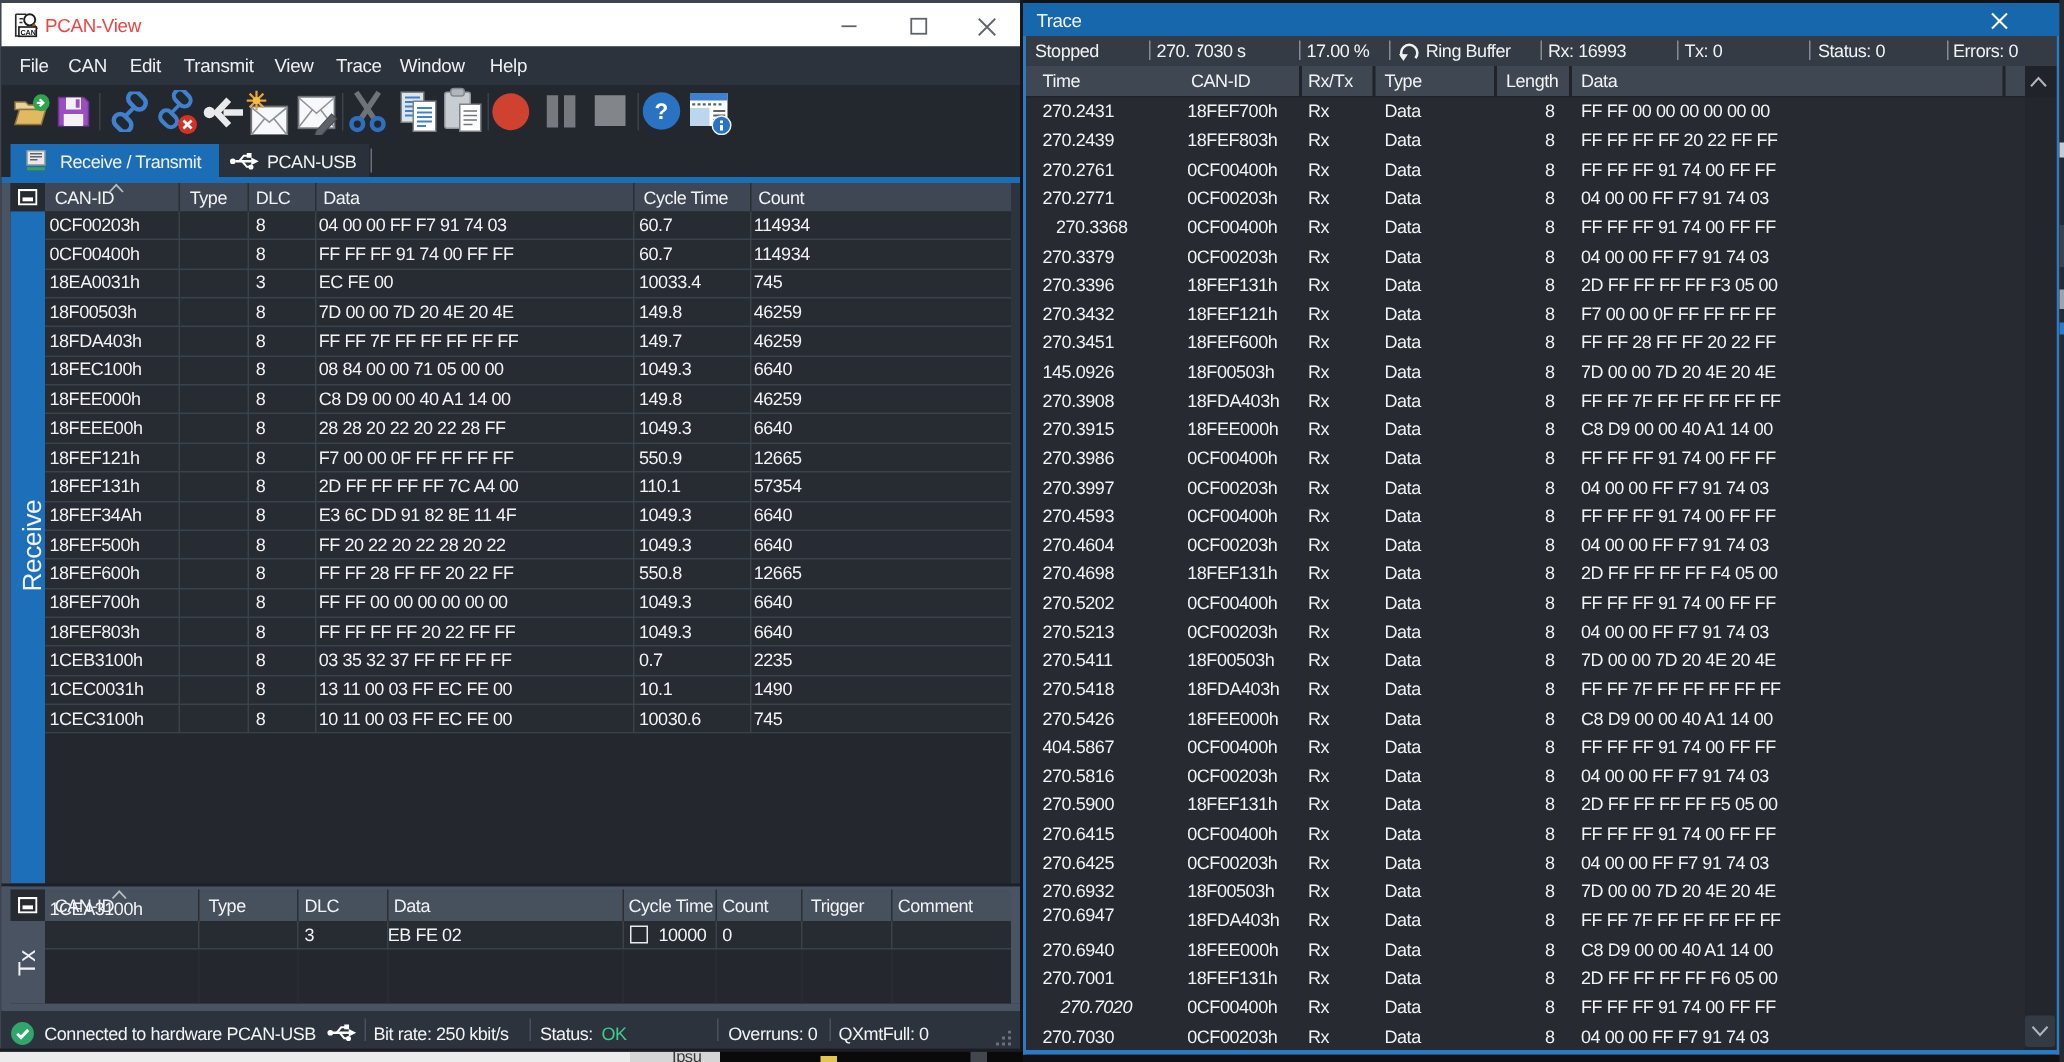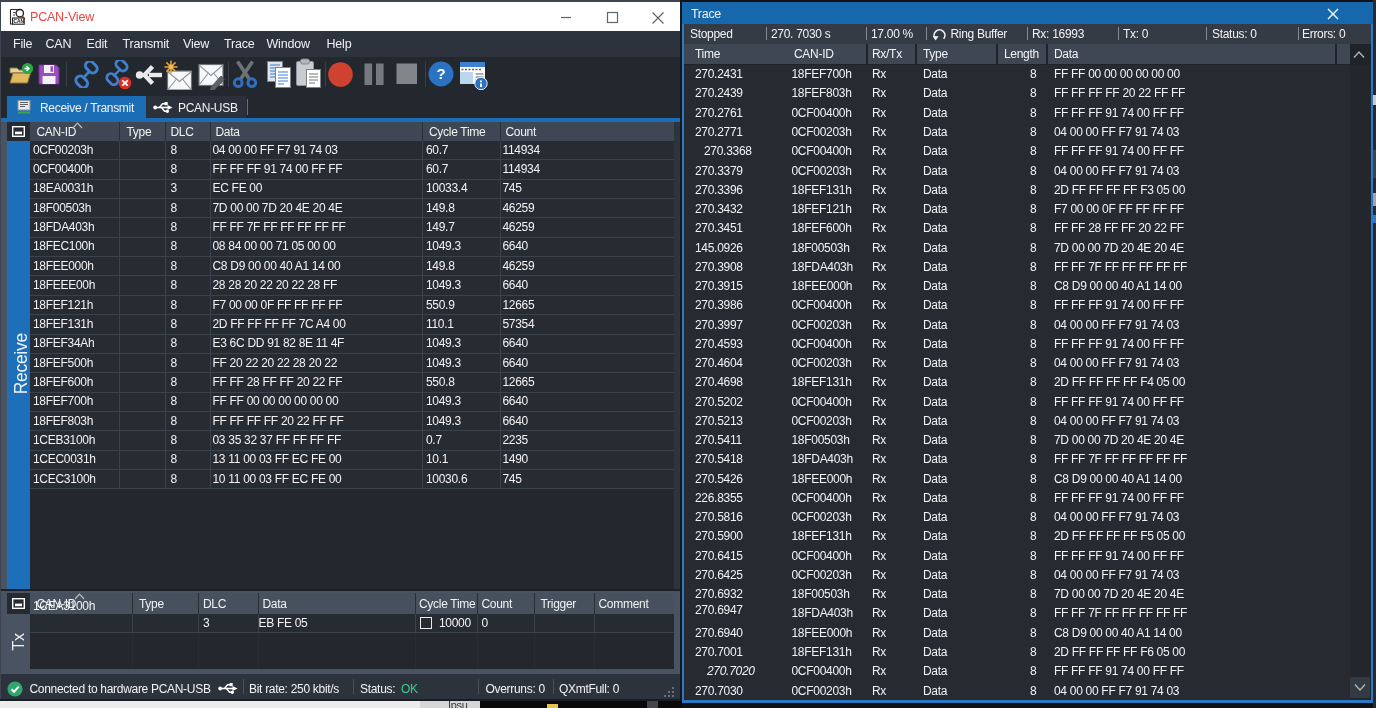--- a/index.html
+++ b/index.html
@@ -317,21 +317,21 @@
 <div class="t" style="left:419px;top:598px;">Cycle Time</div>
 <div class="t" style="left:481.5px;top:598px;">Count</div>
 <div class="t" style="left:540.5px;top:598px;">Trigger</div>
 <div class="t" style="left:598.5px;top:598px;">Comment</div>
 <svg class="a" style="left:73.5px;top:592.5px;" width="11" height="7" viewBox="0 0 11 7">
       <path d="M1 6 L5.5 1.2 L10 6" fill="none" stroke="#b8bdc3" stroke-width="1.2"></path>
     </svg>
 <div class="a" style="left:30px;top:613.5px;width:644px;height:19.5px;background:#272b32;border-bottom:1px solid #3a424c;"></div>
 <div class="t" style="left:33px;top:600px;">1CEA3100h</div>
 <div class="t" style="left:203px;top:617px;">3</div>
-<div class="t" style="left:258.5px;top:617px;">EB FE 05</div>
+<div class="t" style="left:258.5px;top:617px;">EB FE 02</div>
 <div class="a" style="left:419.5px;top:616.5px;width:12.5px;height:12.5px;border:1.5px solid #e8eaec;background:#262a31;"></div>
 <div class="t" style="left:439px;top:617px;">10000</div>
 <div class="t" style="left:481.5px;top:617px;">0</div>
 <div class="a" style="left:30px;top:633px;width:644px;height:36px;background:#24282e;"></div>
 <div class="a" style="left:131.5px;top:613.5px;width:1px;height:19.5px;background:#3a424c;"></div>
 <div class="a" style="left:131.5px;top:633px;width:1px;height:36px;background:#282d34;"></div>
 <div class="a" style="left:198px;top:613.5px;width:1px;height:19.5px;background:#3a424c;"></div>
 <div class="a" style="left:198px;top:633px;width:1px;height:36px;background:#282d34;"></div>
 <div class="a" style="left:258px;top:613.5px;width:1px;height:19.5px;background:#3a424c;"></div>
 <div class="a" style="left:258px;top:633px;width:1px;height:36px;background:#282d34;"></div>
@@ -552,21 +552,21 @@
 <div class="t" style="left:190px;top:453.39999999999986px;">Rx</div>
 <div class="t" style="left:241px;top:453.39999999999986px;">Data</div>
 <div class="t" style="left:348px;top:453.39999999999986px;">8</div>
 <div class="t" style="left:372px;top:453.39999999999986px;">FF FF 7F FF FF FF FF FF</div>
 <div class="t" style="left:13px;top:472.65999999999985px;text-align:center;">270.5426</div>
 <div class="t" style="left:109.5px;top:472.65999999999985px;">18FEE000h</div>
 <div class="t" style="left:190px;top:472.65999999999985px;">Rx</div>
 <div class="t" style="left:241px;top:472.65999999999985px;">Data</div>
 <div class="t" style="left:348px;top:472.65999999999985px;">8</div>
 <div class="t" style="left:372px;top:472.65999999999985px;">C8 D9 00 00 40 A1 14 00</div>
-<div class="t" style="left:13px;top:491.91999999999985px;">226.8355</div>
+<div class="t" style="left:13px;top:491.91999999999985px;">404.5867</div>
 <div class="t" style="left:109.5px;top:491.91999999999985px;">0CF00400h</div>
 <div class="t" style="left:190px;top:491.91999999999985px;">Rx</div>
 <div class="t" style="left:241px;top:491.91999999999985px;">Data</div>
 <div class="t" style="left:348px;top:491.91999999999985px;">8</div>
 <div class="t" style="left:372px;top:491.91999999999985px;">FF FF FF 91 74 00 FF FF</div>
 <div class="t" style="left:13px;top:511.17999999999984px;">270.5816</div>
 <div class="t" style="left:109.5px;top:511.17999999999984px;">0CF00203h</div>
 <div class="t" style="left:190px;top:511.17999999999984px;">Rx</div>
 <div class="t" style="left:241px;top:511.17999999999984px;">Data</div>
 <div class="t" style="left:348px;top:511.17999999999984px;">8</div>

